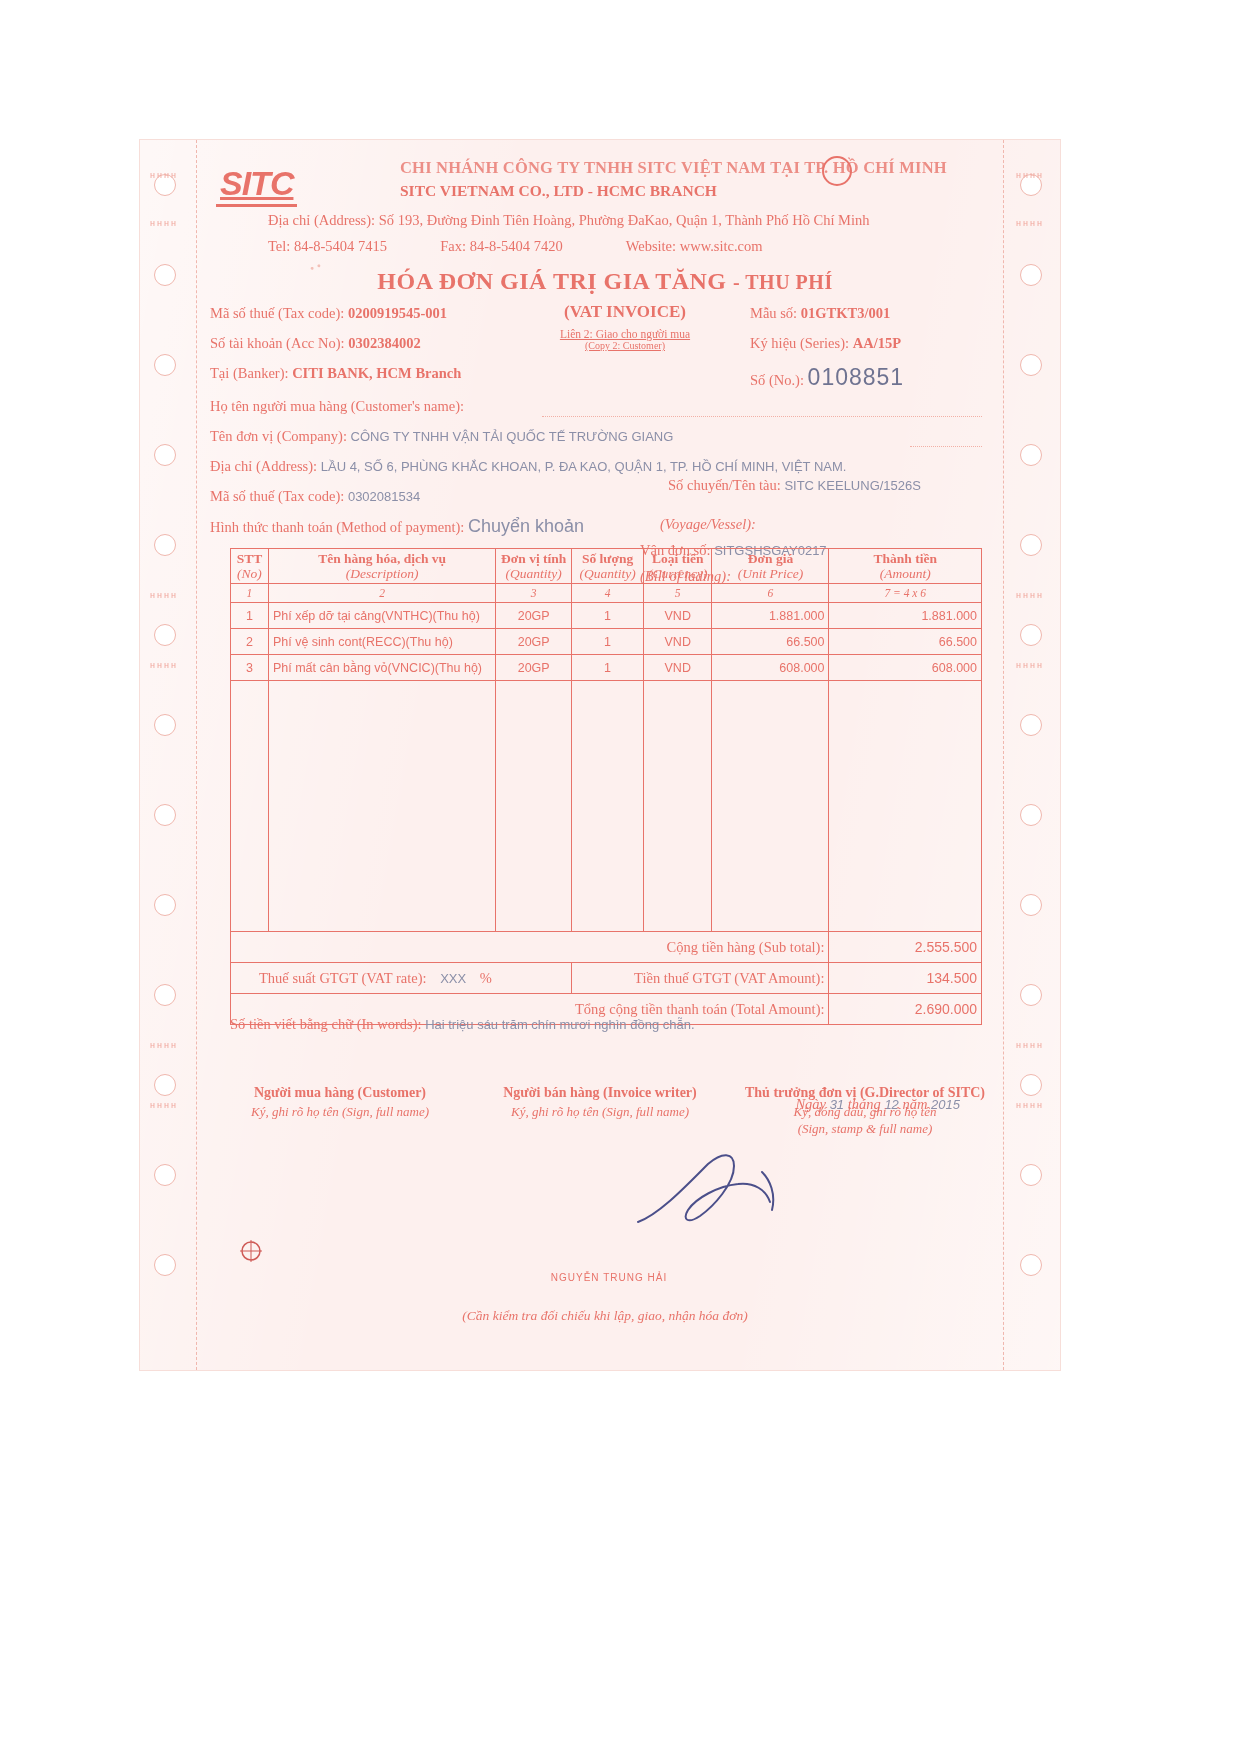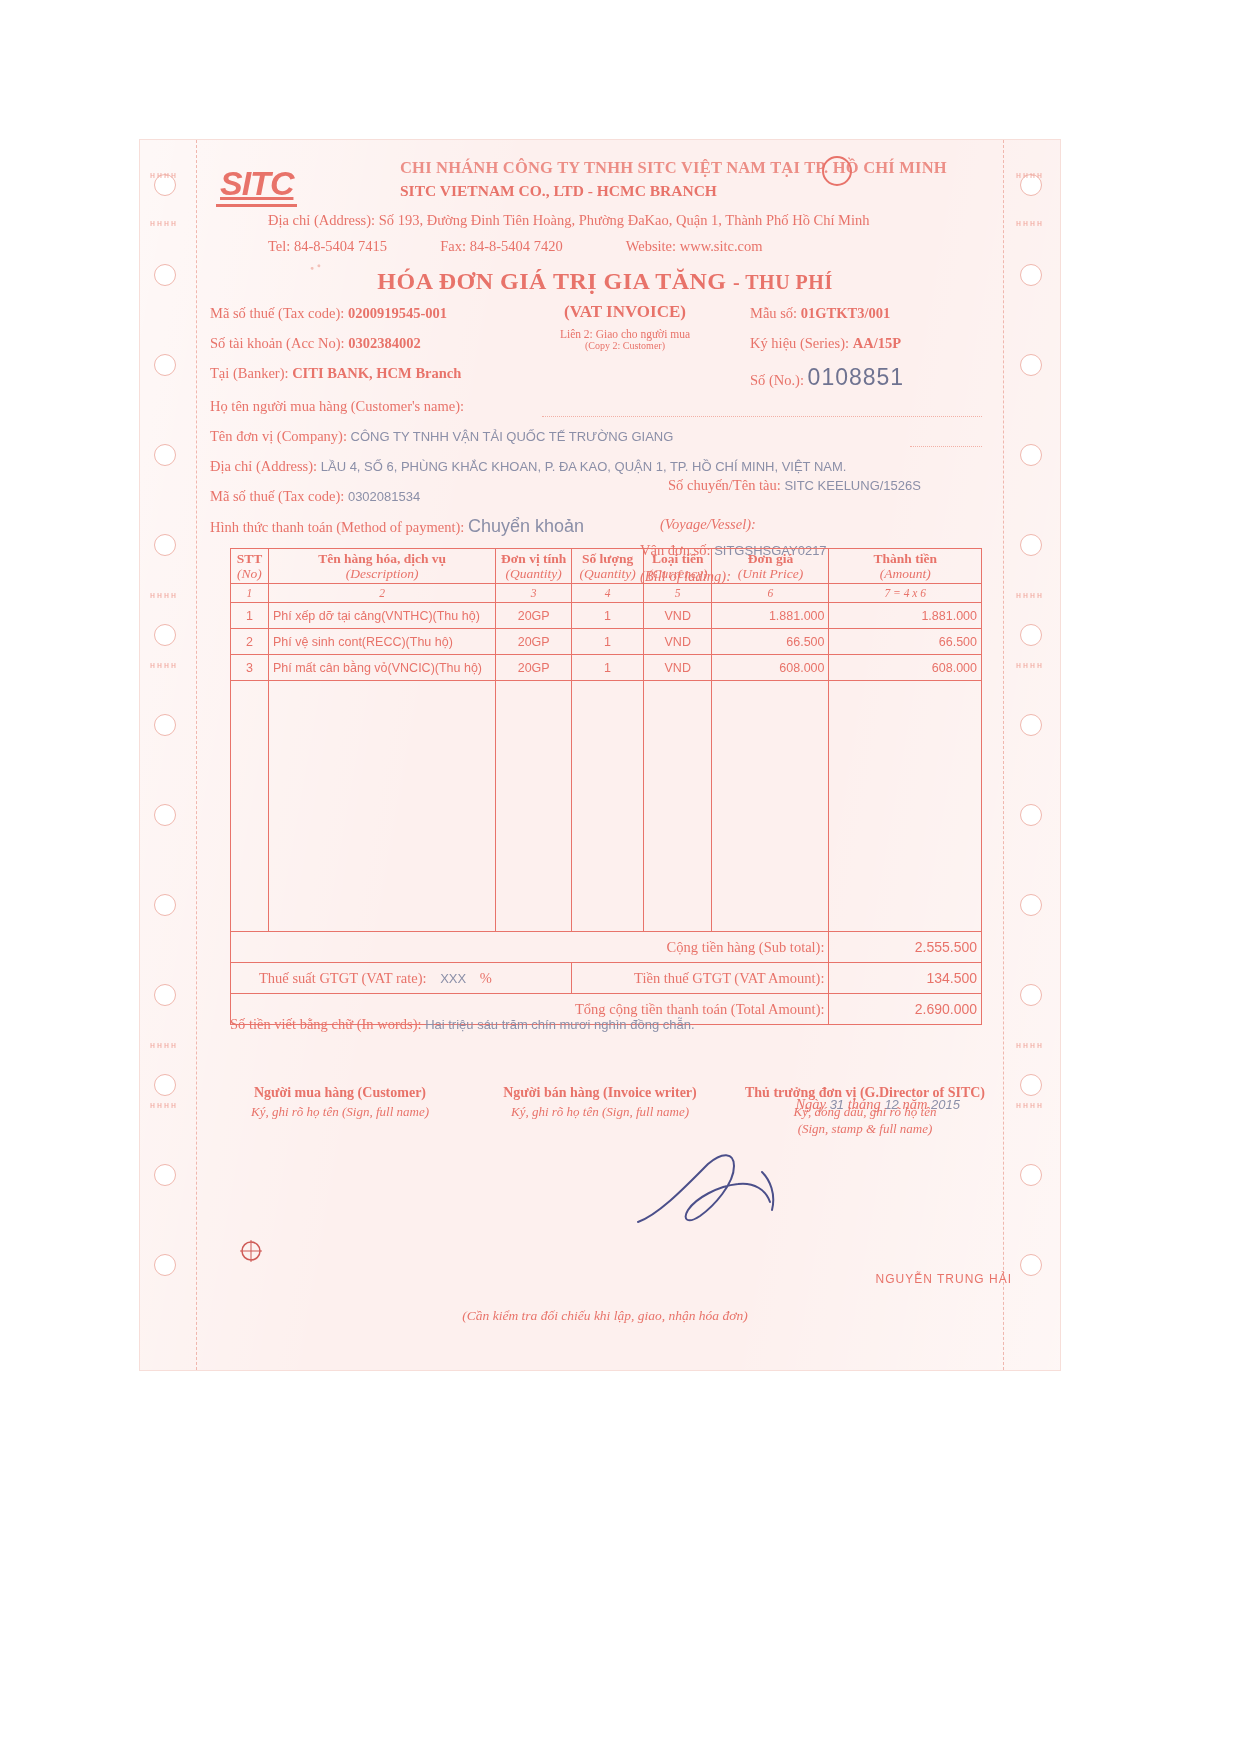--- a/index.html
+++ b/index.html
@@ -141,20 +141,21 @@
     text-align: center;
     font-size: 17px;
     font-weight: bold;
   }
   .lien {
     position: absolute;
     left: 300px; top: 178px;
     width: 230px;
     text-align: center;
     font-size: 11.5px;
+    text-decoration: underline;
   }
   .lien .l2 { display: block; font-size: 10px; }
   .fld {
     position: absolute;
     font-size: 14.5px;
     white-space: nowrap;
   }
   .fld b { font-weight: bold; }
   .dotline {
     position: absolute;
@@ -236,25 +237,25 @@
   }
   .sig .t { font-weight: bold; font-size: 14px; }
   .sig .s { font-style: italic; }
   .signature {
     position: absolute;
     left: 420px; top: 1000px;
     width: 180px; height: 90px;
   }
   .signer {
     position: absolute;
-    left: 12px; top: 1122px;
+    left: 4px; top: 1122px;
     width: 790px;
-    text-align: right;
-    font-family: "Liberation Sans", sans-serif;
-    font-size: 12px;
+    text-align: center;
+    font-family: "Liberation Sans", sans-serif;
+    font-size: 10px;
     letter-spacing: 1px;
     color: #e8736a;
   }
   .foot1 {
     position: absolute;
     left: 0; top: 1158px;
     width: 790px;
     text-align: center;
     font-size: 13.5px;
     font-style: italic;

